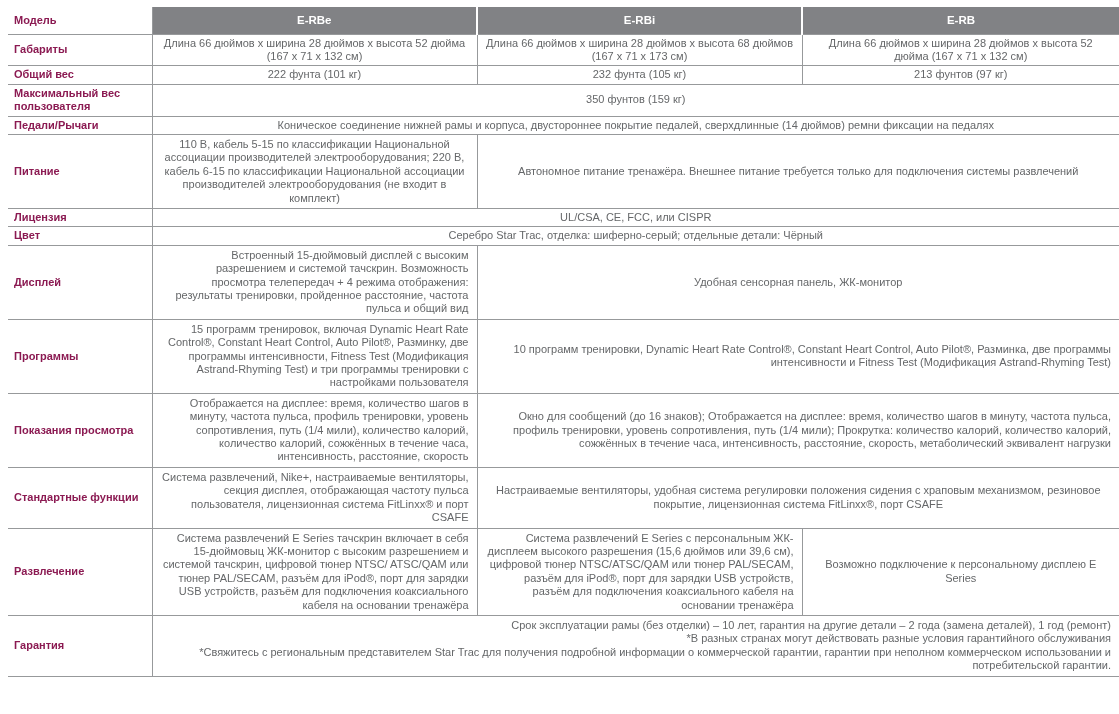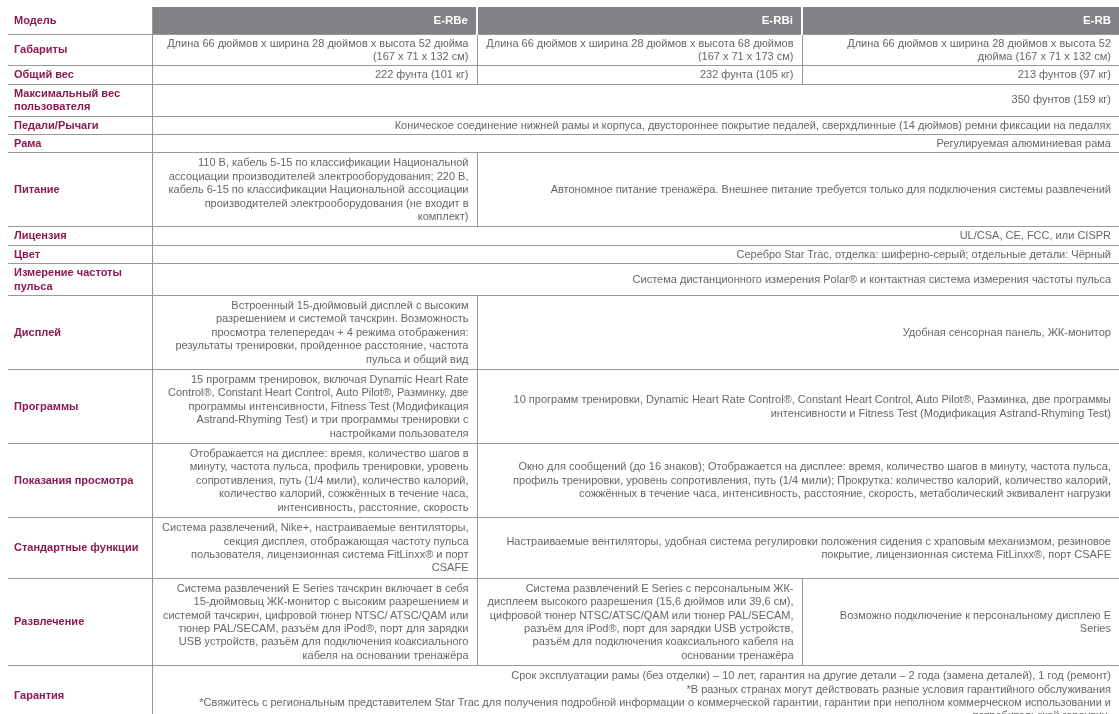--- a/index.html
+++ b/index.html
@@ -18,21 +18,21 @@
     table-layout: fixed;
     width: 1111px;
   }
   td, th {
     border: 1px solid #97999b;
     font-size: 11px;
     line-height: 1.22;
     color: #656769;
     padding: 2px 8px;
     vertical-align: middle;
-    text-align: right;
+    text-align: center;
     word-wrap: break-word;
   }
   
   td.lbl {
     border-left: none;
     text-align: left;
     font-weight: bold;
     color: #8b1a52;
     padding: 2px 4px 2px 6px;
   }
@@ -90,45 +90,37 @@
     <tr>
       <td class="lbl">Максимальный вес пользователя</td>
       <td colspan="3" class="last">350 фунтов (159 кг)</td>
     </tr>
 
     <tr>
       <td class="lbl">Педали/Рычаги</td>
       <td colspan="3" class="last">Коническое соединение нижней рамы и корпуса, двустороннее покрытие педалей, сверхдлинные (14 дюймов) ремни фиксации на педалях</td>
     </tr>
 
-    <tr>
-      <td class="lbl">Рама</td>
-      <td colspan="3" class="last">Регулируемая алюминиевая рама</td>
-    </tr>
 
     <tr class="tall">
       <td class="lbl">Питание</td>
       <td>110 В, кабель 5-15 по классификации Национальной ассоциации производителей электрооборудования; 220 В, кабель 6-15 по классификации Национальной ассоциации производителей электрооборудования (не входит в комплект)</td>
       <td colspan="2" class="last">Автономное питание тренажёра. Внешнее питание требуется только для подключения системы развлечений</td>
     </tr>
 
     <tr>
       <td class="lbl">Лицензия</td>
       <td colspan="3" class="last">UL/CSA, CE, FCC, или CISPR</td>
     </tr>
 
     <tr>
       <td class="lbl">Цвет</td>
       <td colspan="3" class="last">Серебро Star Trac, отделка: шиферно-серый; отдельные детали: Чёрный</td>
     </tr>
 
-    <tr>
-      <td class="lbl">Измерение частоты пульса</td>
-      <td colspan="3" class="last">Система дистанционного измерения Polar® и контактная система измерения частоты пульса</td>
-    </tr>
 
 
     <tr class="tall">
       <td class="lbl">Дисплей</td>
       <td class="al">Встроенный 15-дюймовый  дисплей с высоким разрешением и системой тачскрин. Возможность просмотра телепередач + 4 режима отображения: результаты тренировки, пройденное расстояние, частота пульса и общий вид</td>
       <td colspan="2" class="last">Удобная сенсорная панель, ЖК-монитор</td>
     </tr>
 
     <tr class="tall">
       <td class="lbl">Программы</td>

